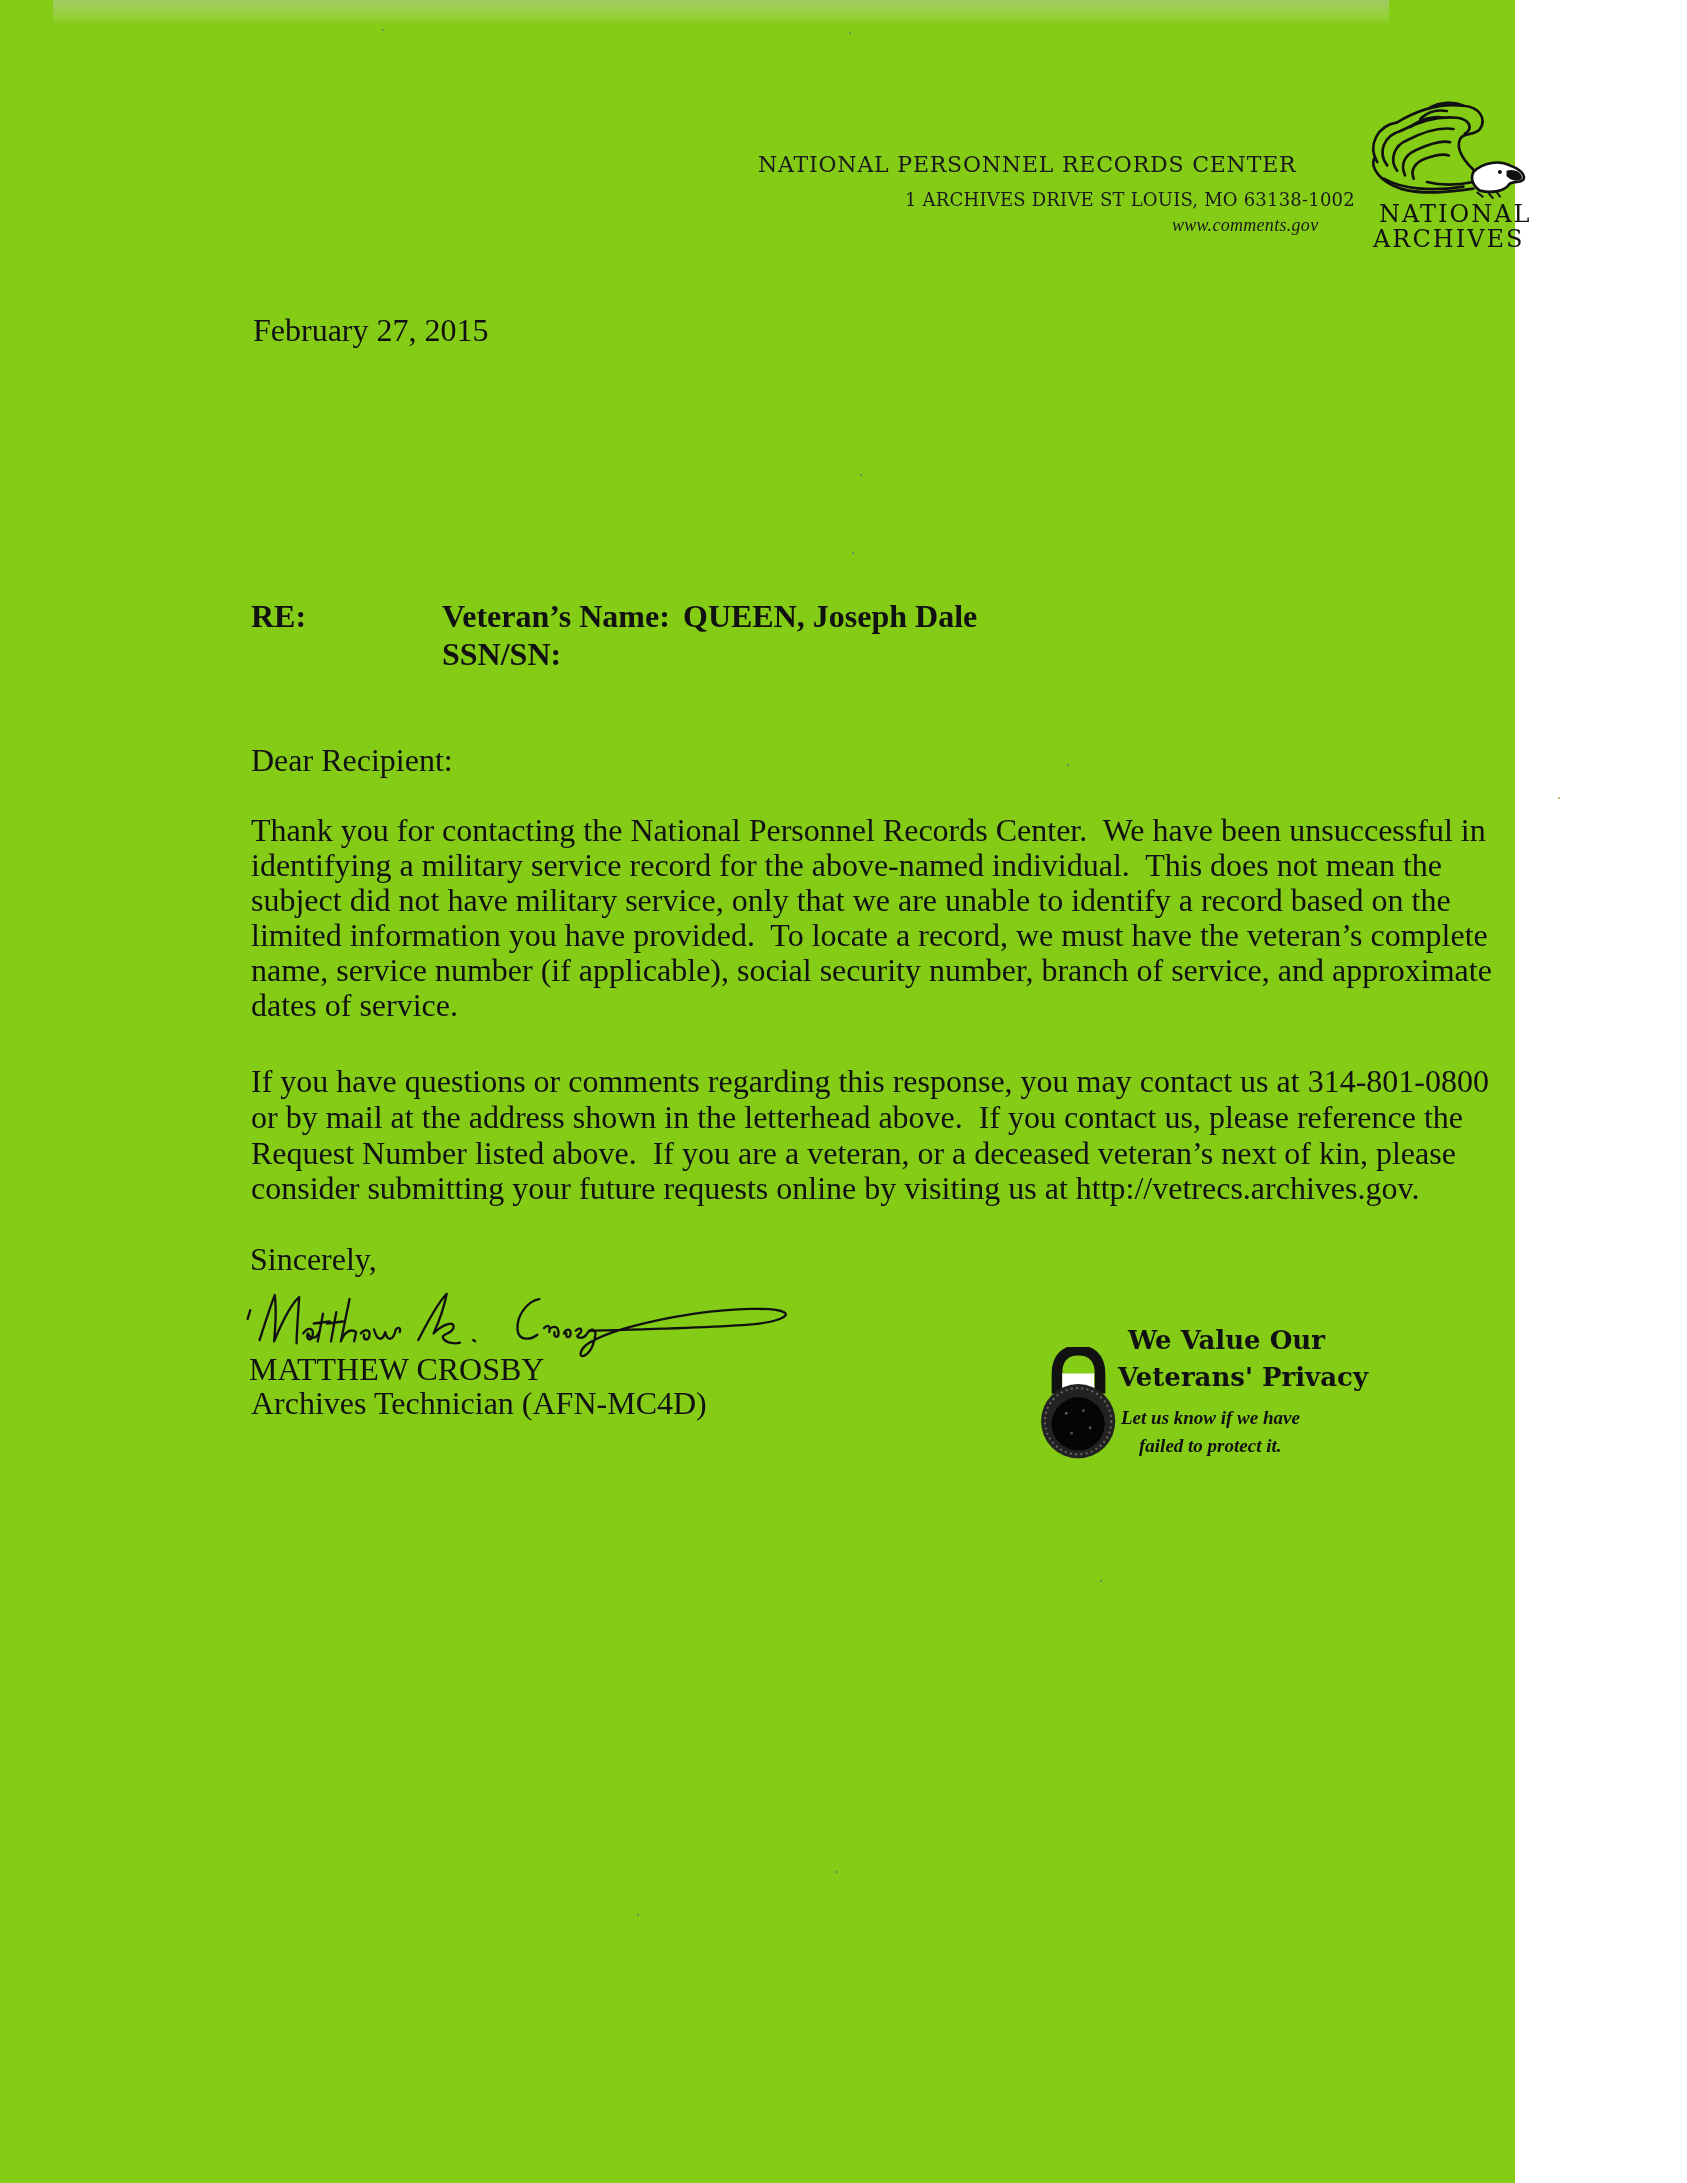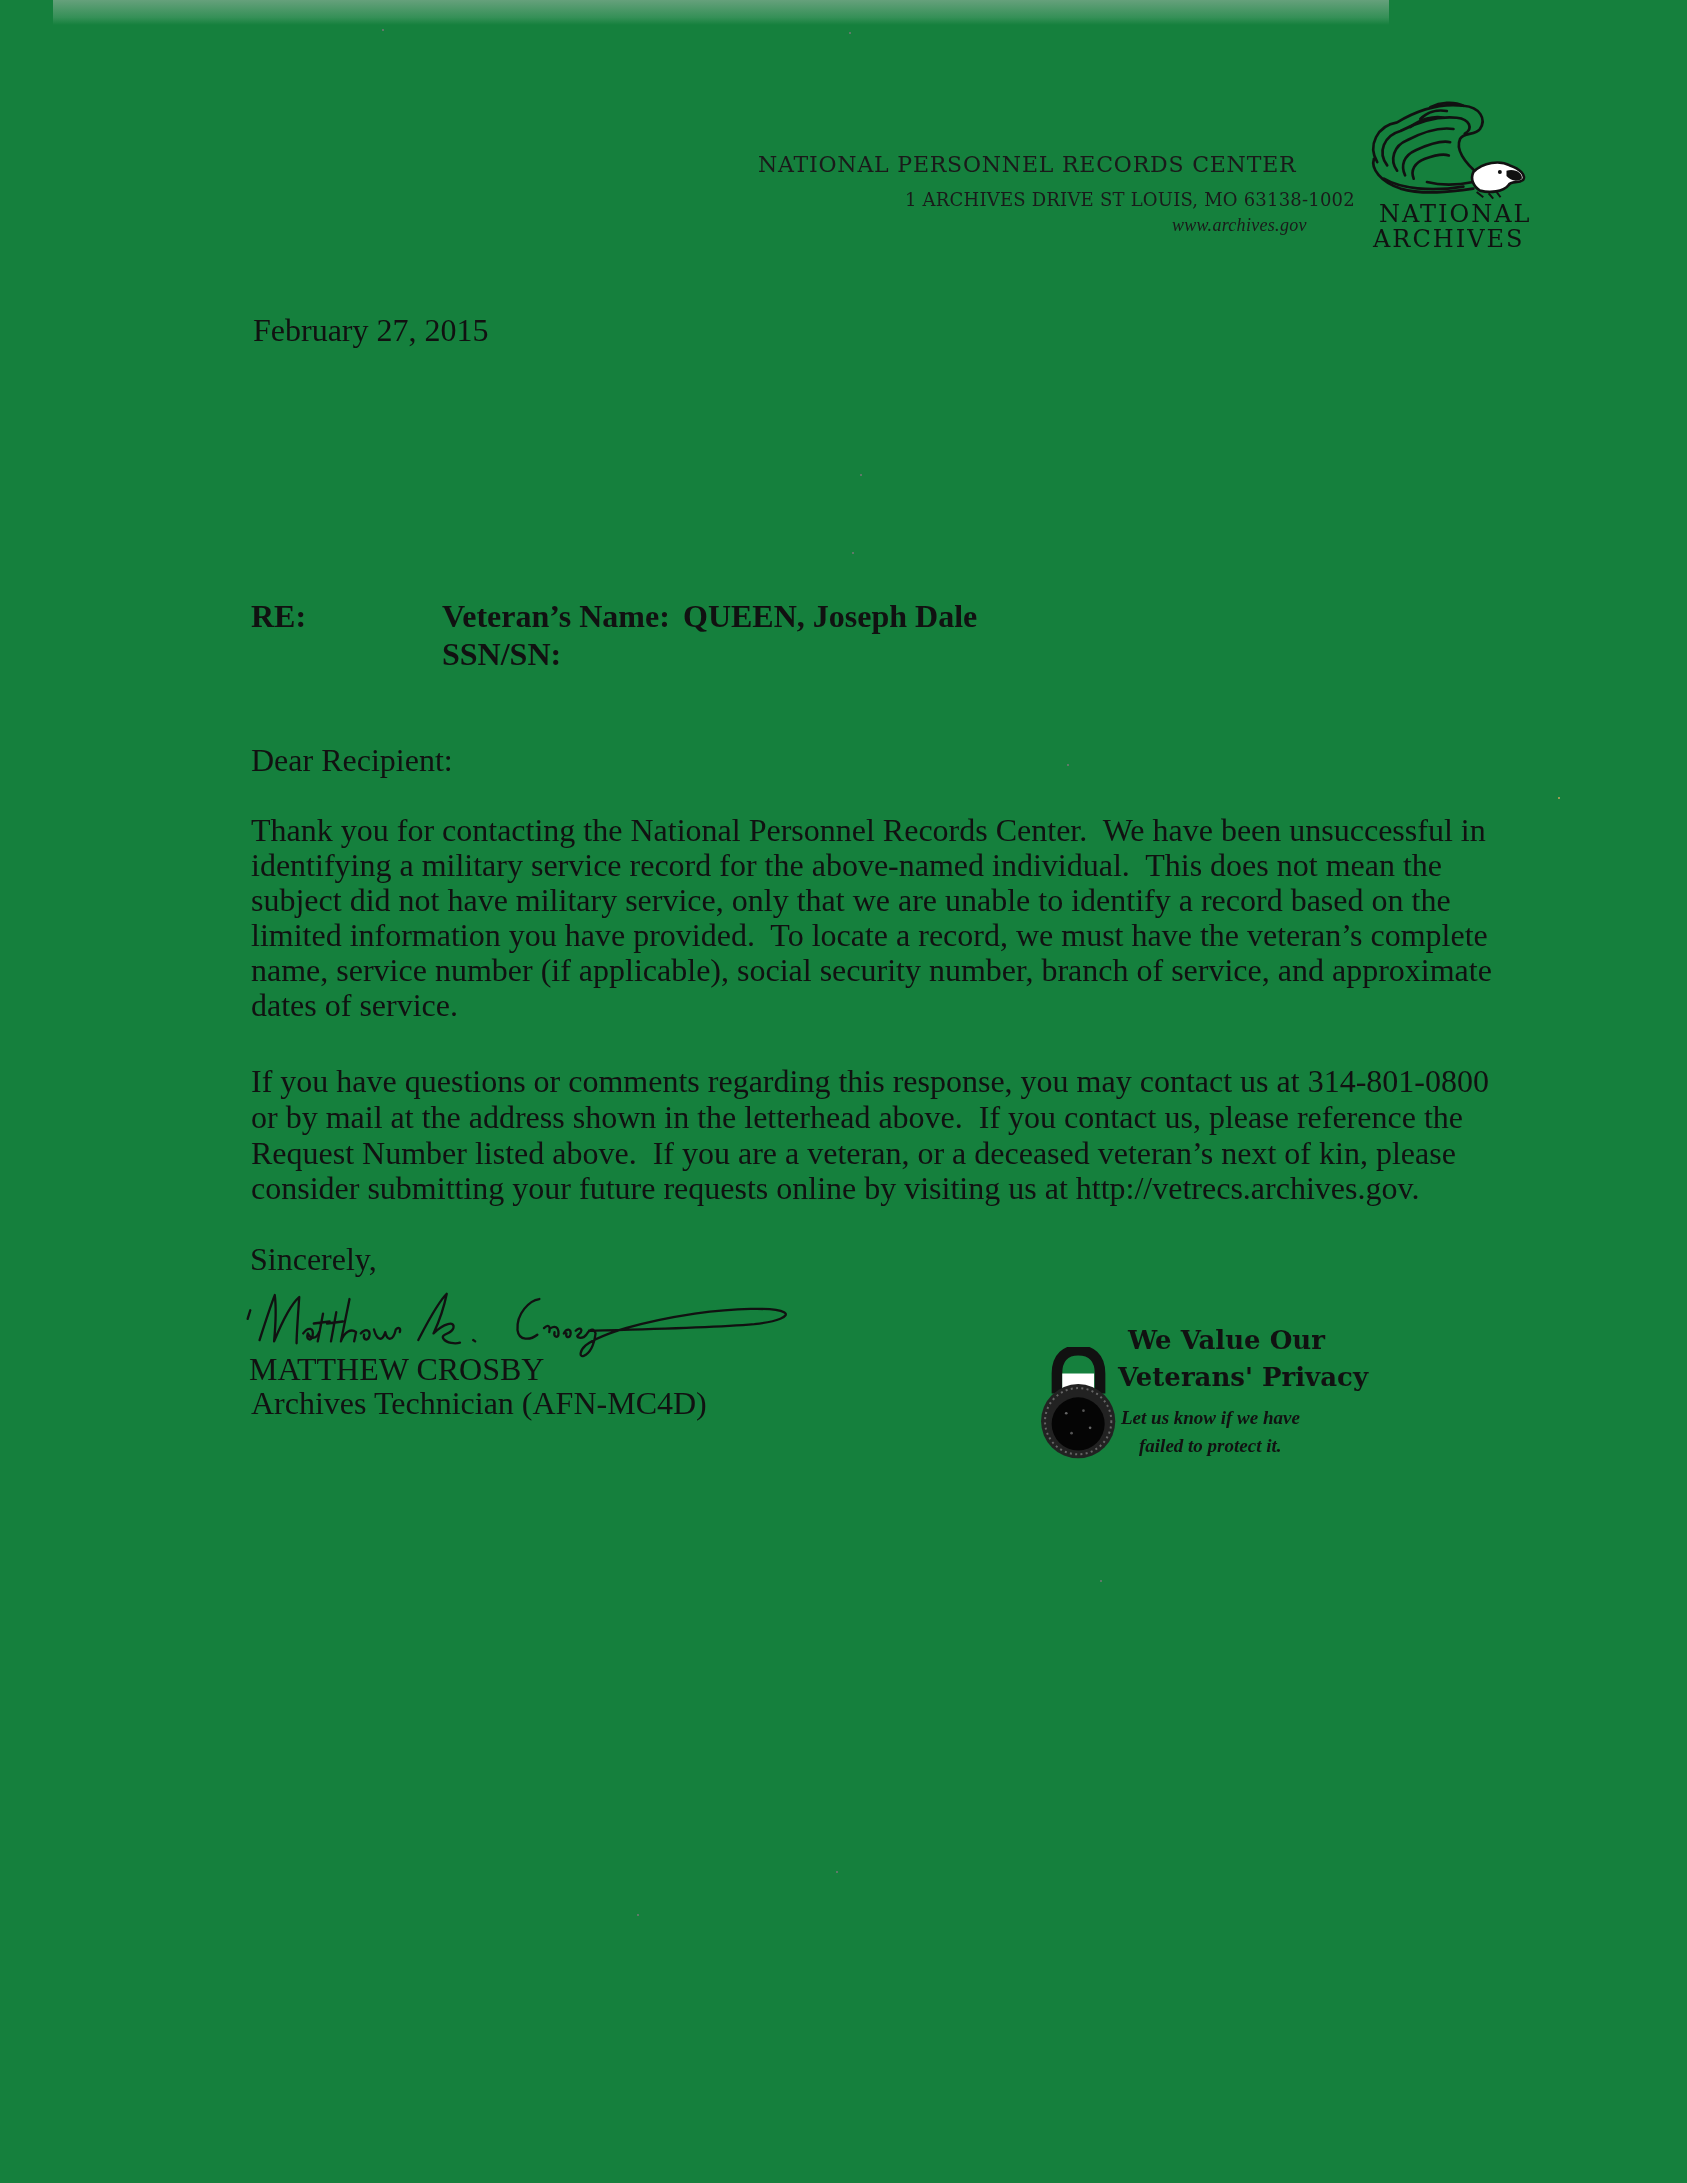--- a/index.html
+++ b/index.html
@@ -1,17 +1,17 @@
 <!DOCTYPE html>
 <html style="font-size:10.6px"><head>
 <meta charset="utf-8">
 <style>
   html, body { margin: 0; padding: 0; background: #ffffff; }
   body { width: 1687px; height: 2183px; position: relative; overflow: hidden; }
-  .page { position: absolute; left: 0; top: 0; width: 1687px; height: 2183px; background: #15803d; }
+  .page { position: absolute; left: 0; top: 0; width: 1515px; height: 2183px; background: #84cc16; }
   .scan-shadow {
     position: absolute; left: 53px; top: 0; width: 1336px; height: 25px;
     background: linear-gradient(to bottom, rgba(200,200,200,0.45), rgba(235,235,235,0.15) 70%, rgba(255,255,255,0));
   }
   .line { position: absolute; white-space: pre; color: #111; line-height: 1; }
   .serif { font-family: "Liberation Serif", "DejaVu Serif", serif; }
   .body-text { font-size: 32px; }
   .bold { font-weight: bold; }
 
   
@@ -29,21 +29,21 @@
 </head>
 <body>
 
 <div class="page">
   <div class="scan-shadow"></div>
 
   <div>
     <div class="line lh-title" style="left:758px; top:154px;">NATIONAL PERSONNEL RECORDS CENTER</div>
     <div class="line lh-addr" style="left:905px; top:191px;">1 ARCHIVES DRIVE</div>
     <div class="line lh-addr" style="left:1100px; top:191px;">ST LOUIS, MO 63138-1002</div>
-    <div class="line lh-url" style="left:1172px; top:216px;">www.archives.gov</div>
+    <div class="line lh-url" style="left:1172px; top:216px;">www.comments.gov</div>
 
     <svg style="position:absolute; left:1364px; top:99px;" width="169" height="103" viewBox="0 0 255 155">
       <g fill="none" stroke="#111" stroke-width="4" stroke-linecap="round">
         <path d="M20,95 C5,70 20,40 50,35 C75,20 110,5 150,10 C175,12 185,30 175,45 C168,55 150,50 145,60 C138,75 150,95 175,115"></path>
         <path d="M35,100 C20,80 30,55 55,48 C80,35 110,25 140,28 C160,30 165,45 152,52"></path>
         <path d="M50,108 C38,92 45,70 65,62 C88,50 115,42 135,45"></path>
         <path d="M62,115 C55,100 60,85 78,77 C98,68 118,62 130,65"></path>
         <path d="M75,120 C70,108 76,96 92,90 C108,84 120,82 128,85"></path>
         <path d="M85,30 C95,20 110,15 125,18"></path>
         <path d="M70,42 C85,30 105,25 120,28"></path>

